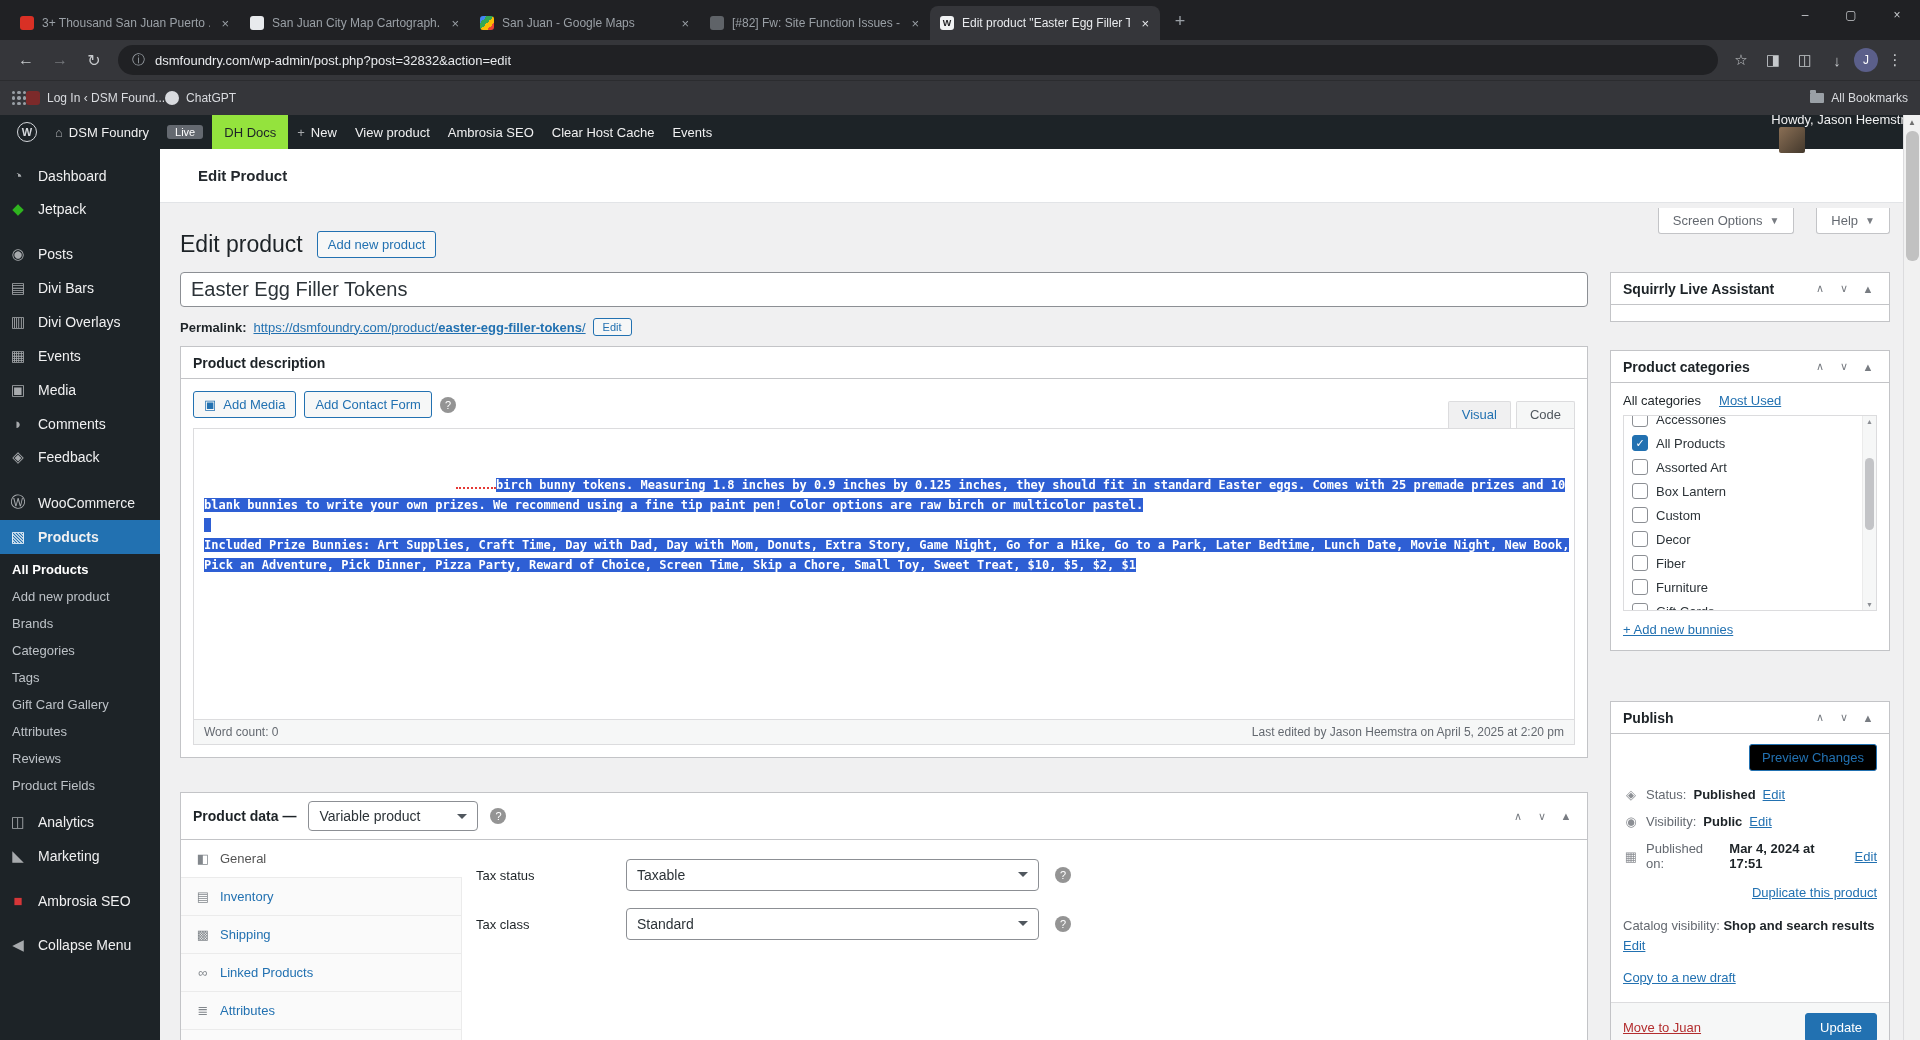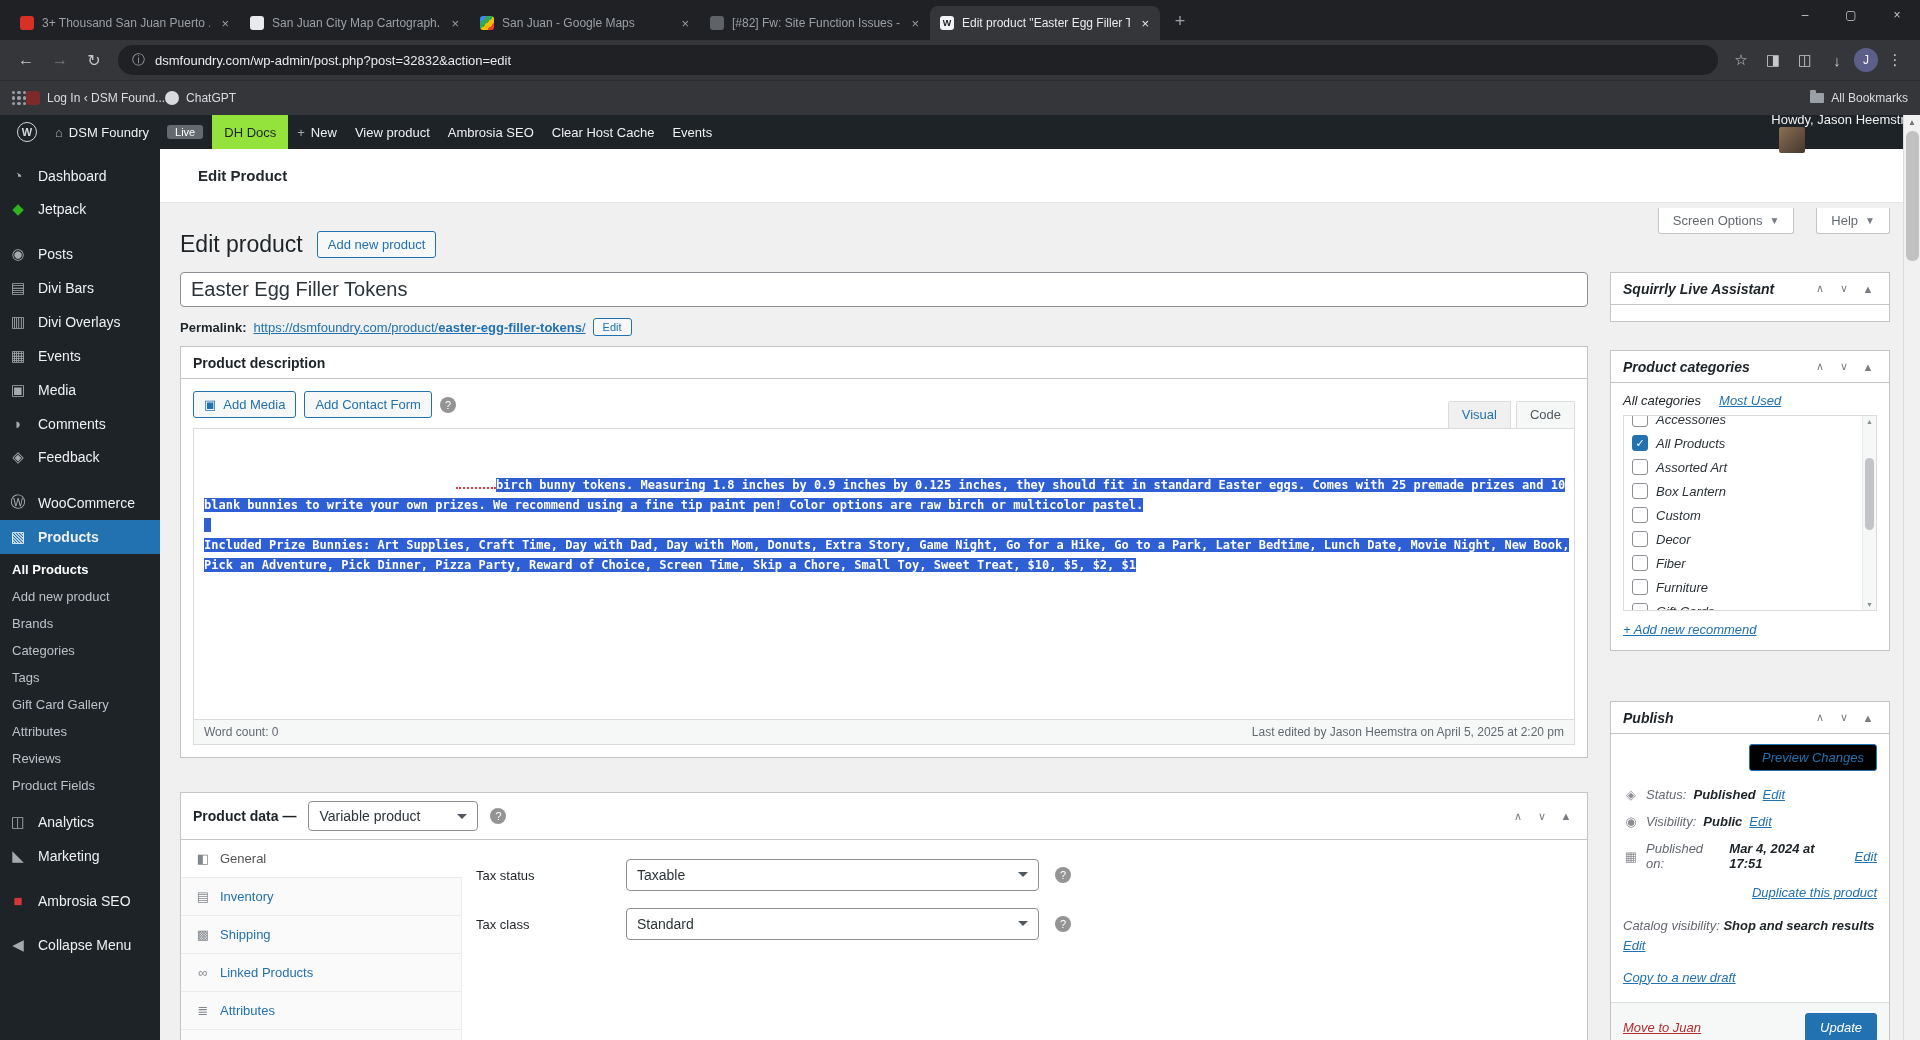--- a/index.html
+++ b/index.html
@@ -122,21 +122,21 @@
   .pd-tab { display:flex; align-items:center; gap:9px; padding:11px 14px; font-size:13px; color:#2271b1; border-bottom:1px solid #ebebeb; }
   .pd-tab .ti { color:#82878c; width:16px; text-align:center; flex:none; }
   .pd-tab.active { background:#fff; color:#555; margin-right:-1px; }
   .pd-fields { flex:1; padding:19px 0; }
   .pd-row { display:flex; align-items:center; margin-bottom:17px; }
   .pd-label { width:150px; margin-left:14px; font-size:13px; color:#1d2327; flex:none; }
   .pd-select { width:413px; height:32px; line-height:30px; }
   .pd-row .help-tip { margin-left:16px; }
 
   
-  .right-col .postbox { margin-bottom:28px;font-style:italic; }
+  .right-col .postbox { margin-bottom:28px; }
   .squirrly-body { height:16px; }
   .cat-margin { margin-bottom:50px !important; }
   .cat-tabs { display:flex; gap:18px; padding:10px 12px 7px; font-size:13px; }
   .cat-tab-active { color:#1d2327; }
   .cat-tab-link { color:#2271b1; text-decoration:underline; }
   .cat-list { margin:0 12px; border:1px solid #dcdcde; height:196px; overflow:hidden; position:relative; padding:4px 22px 0 8px; background:#fff; }
   .cat-item { display:flex; align-items:center; gap:8px; height:24px; font-size:13px; color:#2c3338; }
   .cat-item.partial { margin-top:-13px; }
   .cb { width:16px; height:16px; border:1px solid #8c8f94; border-radius:3px; background:#fff; flex:none; display:flex; align-items:center; justify-content:center; font-size:11px; color:transparent; }
   .cb.checked { background:#2271b1; border-color:#2271b1; color:#fff; }
@@ -545,21 +545,21 @@
                   <span class="cb">✓</span>
                   <span>Gift Cards</span>
                 </div>
               <div class="cat-scrollbar">
                   <span>▲</span>
                   <span>▼</span>
                 </div>
               <div class="cat-thumb"></div>
             </div>
             <div class="addcat">
-              <a class="link-blue">+ Add new recommend</a>
+              <a class="link-blue">+ Add new bunnies</a>
             </div>
           </div>
 
           <div class="postbox" style="margin-bottom:0;">
             <div class="postbox-header">
               <span class="hndle">Publish</span>
               <div class="handle-actions">
                 <span class="handle-btn">∧</span>
                 <span class="handle-btn">∨</span>
                 <span class="handle-btn">▲</span>

